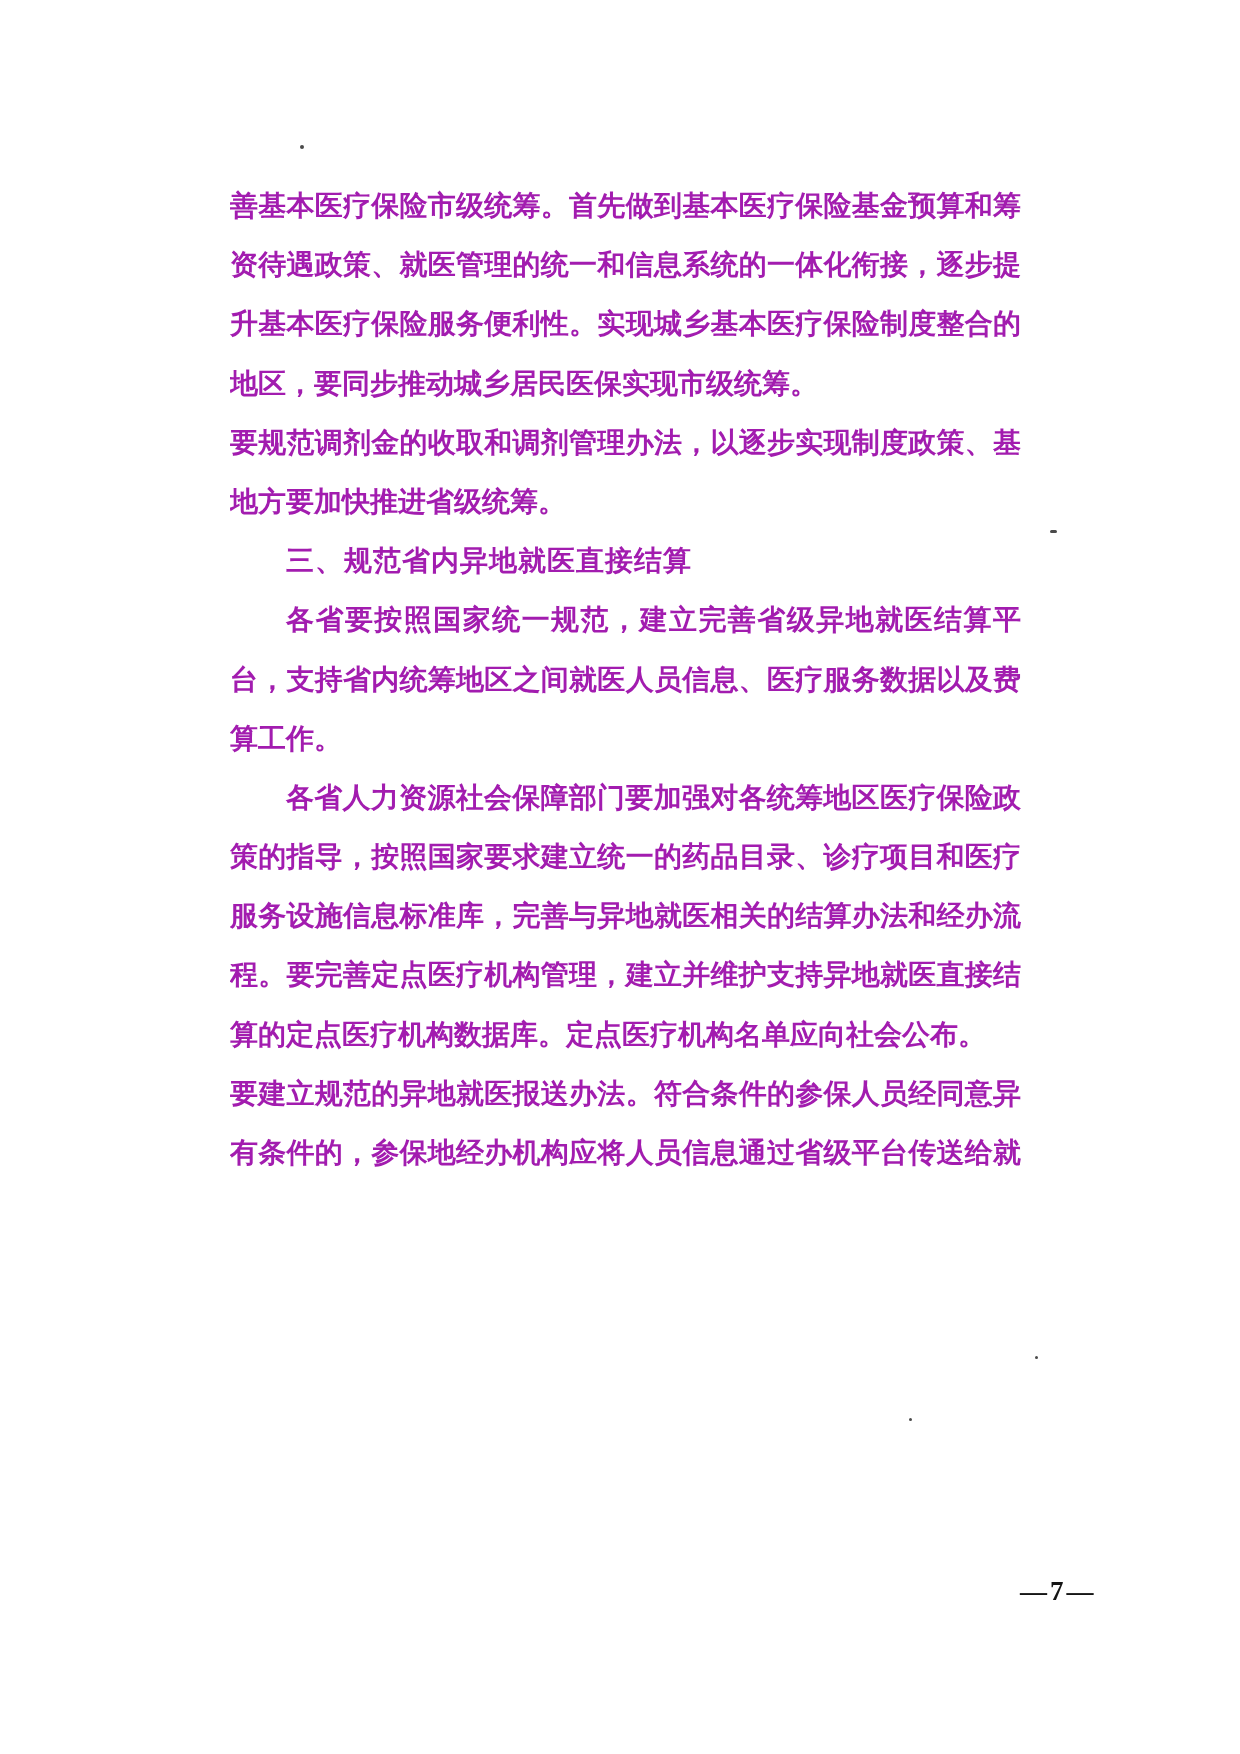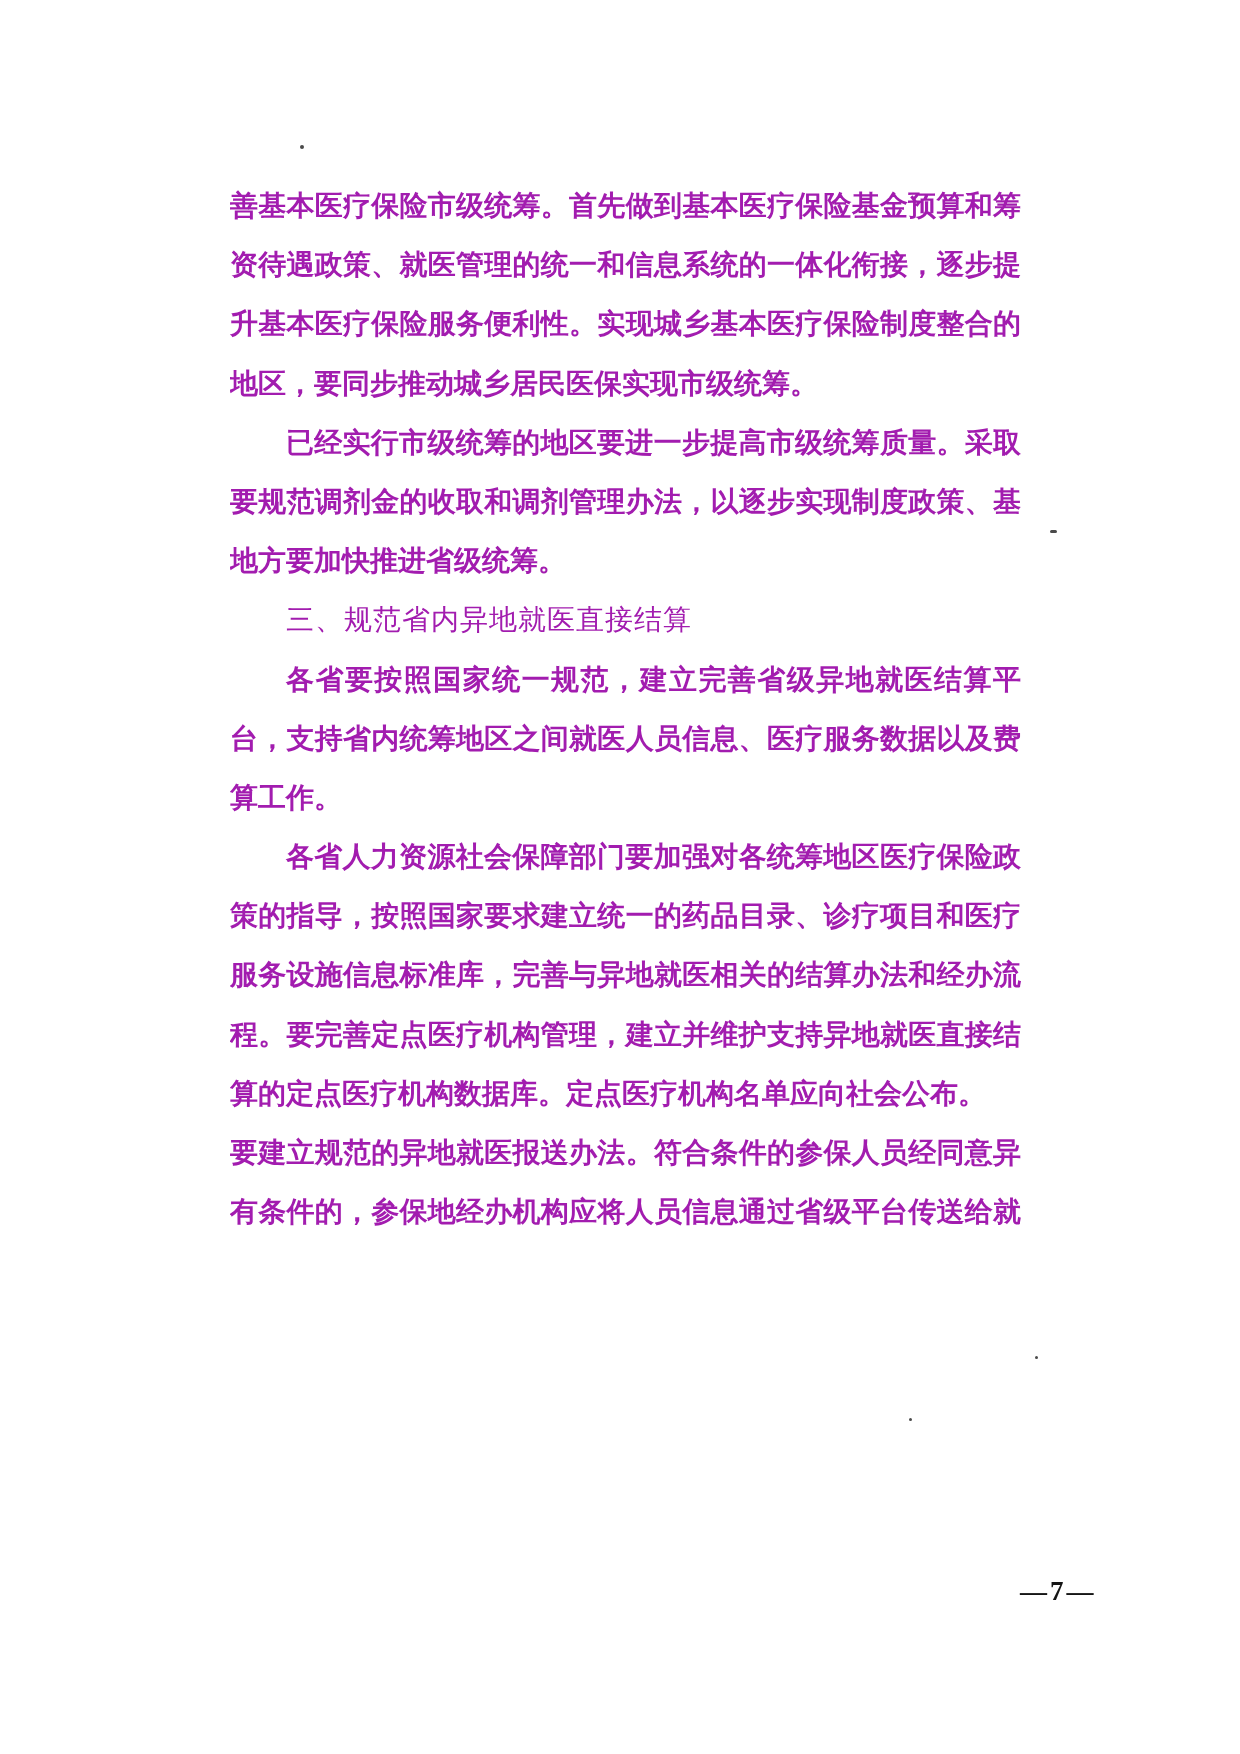--- a/index.html
+++ b/index.html
@@ -33,21 +33,21 @@
   }
   
   .full {
     text-align: justify;
     text-align-last: justify;
     text-justify: inter-character;
   }
   .indent { text-indent: 56px; }
   .heading {
     font-family: "Liberation Sans", "DejaVu Sans", sans-serif;
-    font-weight: normal;
+    font-weight: bold;
     letter-spacing: 1px;
   }
   .page-number {
     position: absolute;
     top: 1576px;
     left: 1020px;
     font-size: 27px;
     color: #151515;
     letter-spacing: 3px;
     font-weight: 600;
@@ -73,21 +73,20 @@
   <span class="speck speck-3"></span>
   <span class="speck speck-4"></span>
 
   <div class="text-block">
 
     <div class="line full">善基本医疗保险市级统筹。首先做到基本医疗保险基金预算和筹</div>
     <div class="line full">资待遇政策、就医管理的统一和信息系统的一体化衔接，逐步提</div>
     <div class="line full">升基本医疗保险服务便利性。实现城乡基本医疗保险制度整合的</div>
     <div class="line">地区，要同步推动城乡居民医保实现市级统筹。</div>
 
-    <div class="line full indent">已经实行市级统筹的地区要进一步提高市级统筹质量。采取</div>
     <div class="line full">要规范调剂金的收取和调剂管理办法，以逐步实现制度政策、基</div>
     <div class="line">地方要加快推进省级统筹。</div>
 
     <div class="line heading indent">三、规范省内异地就医直接结算</div>
 
     <div class="line full indent">各省要按照国家统一规范，建立完善省级异地就医结算平</div>
     <div class="line full">台，支持省内统筹地区之间就医人员信息、医疗服务数据以及费</div>
     <div class="line">算工作。</div>
 
     <div class="line full indent">各省人力资源社会保障部门要加强对各统筹地区医疗保险政</div>

